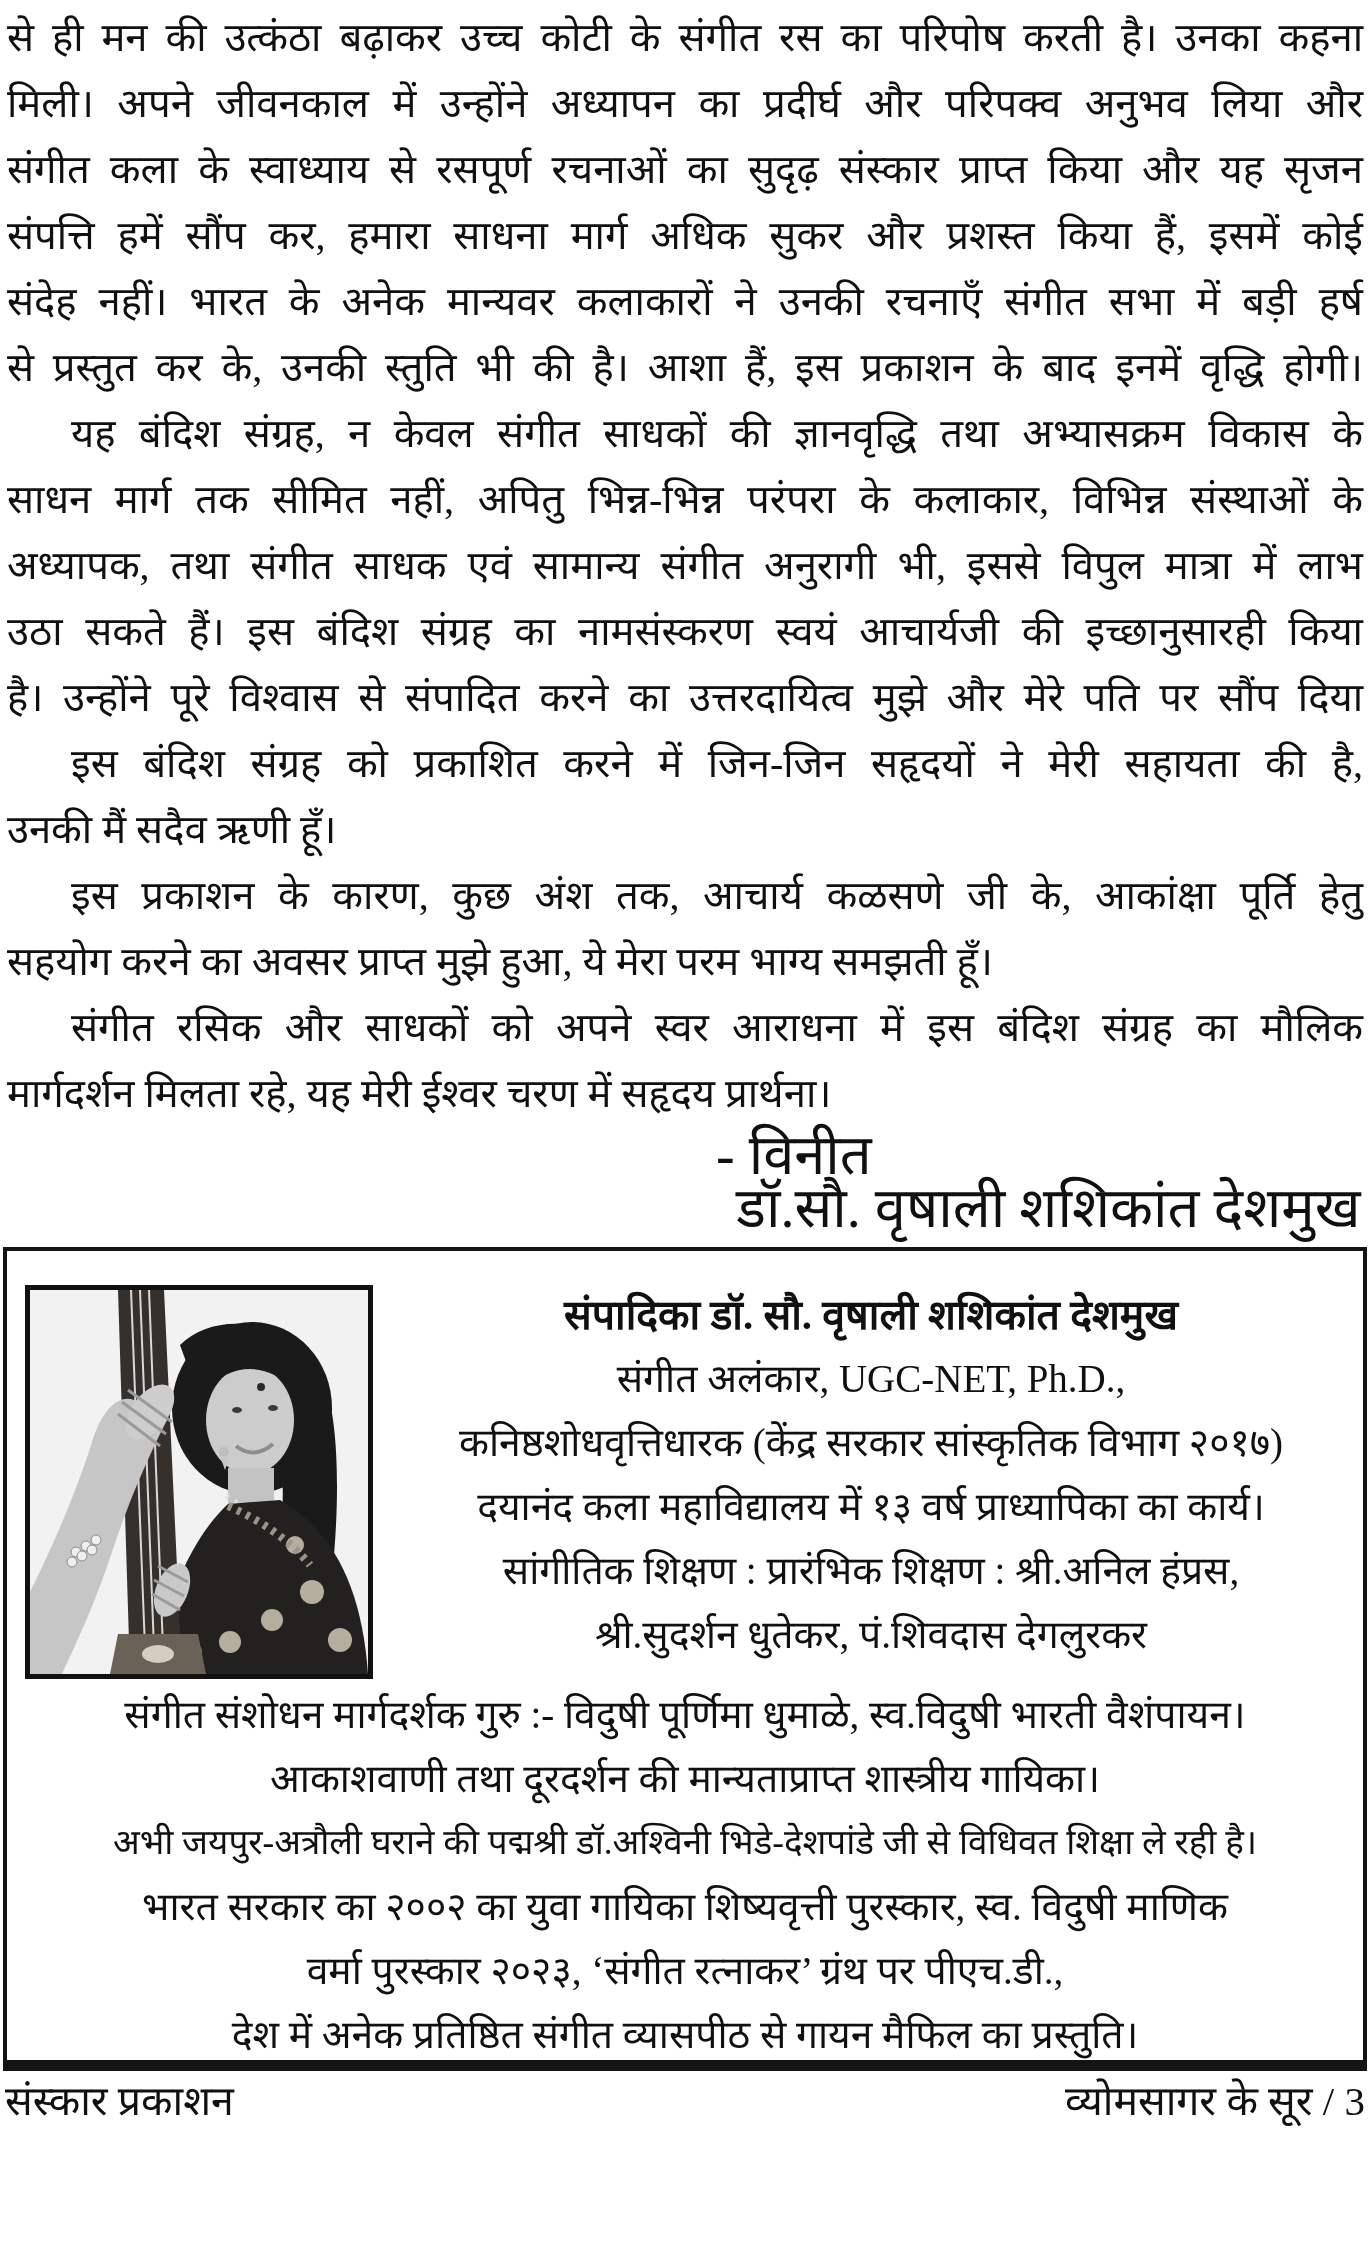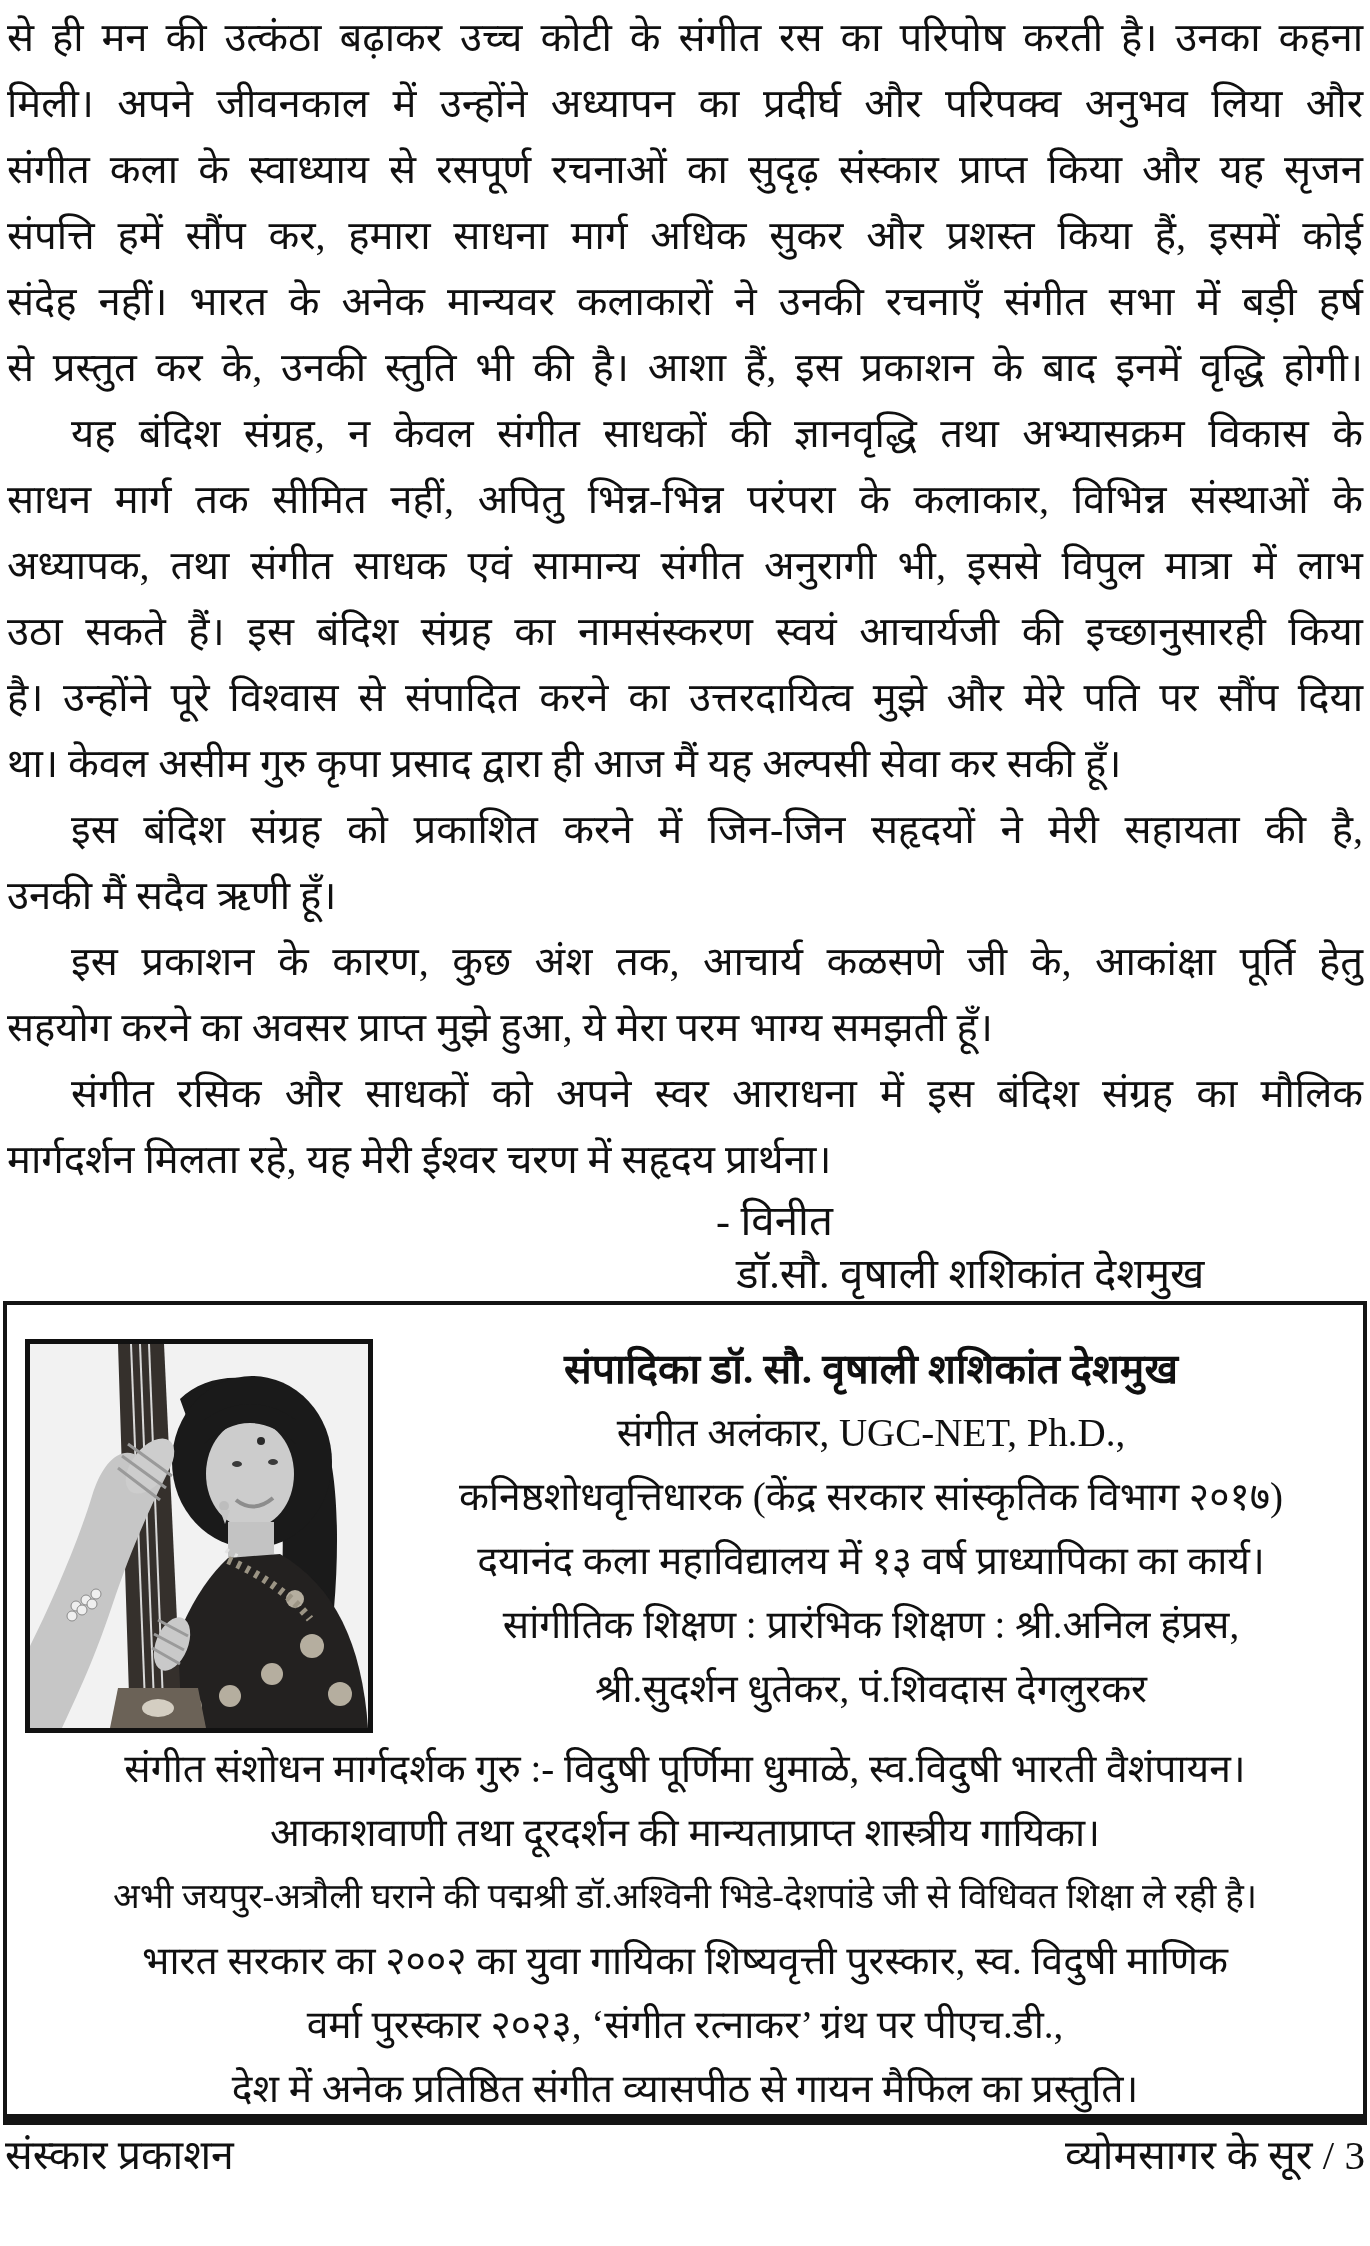--- a/index.html
+++ b/index.html
@@ -11,21 +11,21 @@
   .page{width:1370px;height:1794px;position:relative;}
   
   .text-block{padding:5px 7px 0 7px;}
   .bline{
     font-size:40px;line-height:66px;
     letter-spacing:0;
   }
   .j{text-align:justify;text-align-last:justify;text-justify:inter-word;}
   .ind{text-indent:64px;}
   
-  .signature{padding:2px 0 0 716px;font-size:42px;line-height:53px;}
+  .signature{padding:2px 0 12px 716px;font-size:56px;line-height:53px;}
   .sig-name{padding-left:20px;}
   
   .bio-box{
     margin:0 3px;height:824px;box-sizing:border-box;
     border:4px solid #141414;border-bottom-width:11px;
     padding:32px 8px 0 8px;overflow:hidden;
   }
   .photo-frame{
     float:left;width:338px;height:384px;
     border:5px solid #111;background:#f4f4f4;
@@ -55,21 +55,20 @@
     <div class="bline j">मिली। अपने जीवनकाल में उन्होंने अध्यापन का प्रदीर्घ और परिपक्व अनुभव लिया और</div>
     <div class="bline j">संगीत कला के स्वाध्याय से रसपूर्ण रचनाओं का सुदृढ़ संस्कार प्राप्त किया और यह सृजन</div>
     <div class="bline j">संपत्ति हमें सौंप कर, हमारा साधना मार्ग अधिक सुकर और प्रशस्त किया हैं, इसमें कोई</div>
     <div class="bline j">संदेह नहीं। भारत के अनेक मान्यवर कलाकारों ने उनकी रचनाएँ संगीत सभा में बड़ी हर्ष</div>
     <div class="bline j">से प्रस्तुत कर के, उनकी स्तुति भी की है। आशा हैं, इस प्रकाशन के बाद इनमें वृद्धि होगी।</div>
     <div class="bline j ind">यह बंदिश संग्रह, न केवल संगीत साधकों की ज्ञानवृद्धि तथा अभ्यासक्रम विकास के</div>
     <div class="bline j">साधन मार्ग तक सीमित नहीं, अपितु भिन्न-भिन्न परंपरा के कलाकार, विभिन्न संस्थाओं के</div>
     <div class="bline j">अध्यापक, तथा संगीत साधक एवं सामान्य संगीत अनुरागी भी, इससे विपुल मात्रा में लाभ</div>
     <div class="bline j">उठा सकते हैं। इस बंदिश संग्रह का नामसंस्करण स्वयं आचार्यजी की इच्छानुसारही किया</div>
     <div class="bline j">है। उन्होंने पूरे विश्वास से संपादित करने का उत्तरदायित्व मुझे और मेरे पति पर सौंप दिया</div>
-    <div class="bline">था। केवल असीम गुरु कृपा प्रसाद द्वारा ही आज मैं यह अल्पसी सेवा कर सकी हूँ।</div>
     <div class="bline j ind">इस बंदिश संग्रह को प्रकाशित करने में जिन-जिन सहृदयों ने मेरी सहायता की है,</div>
     <div class="bline">उनकी मैं सदैव ऋणी हूँ।</div>
     <div class="bline j ind">इस प्रकाशन के कारण, कुछ अंश तक, आचार्य कळसणे जी के, आकांक्षा पूर्ति हेतु</div>
     <div class="bline">सहयोग करने का अवसर प्राप्त मुझे हुआ, ये मेरा परम भाग्य समझती हूँ।</div>
     <div class="bline j ind">संगीत रसिक और साधकों को अपने स्वर आराधना में इस बंदिश संग्रह का मौलिक</div>
     <div class="bline">मार्गदर्शन मिलता रहे, यह मेरी ईश्वर चरण में सहृदय प्रार्थना।</div>
   </div>
 
   <div class="signature">
     <div>- विनीत</div>

